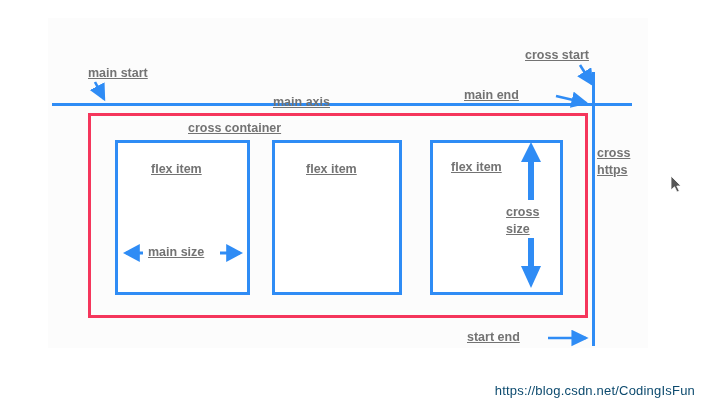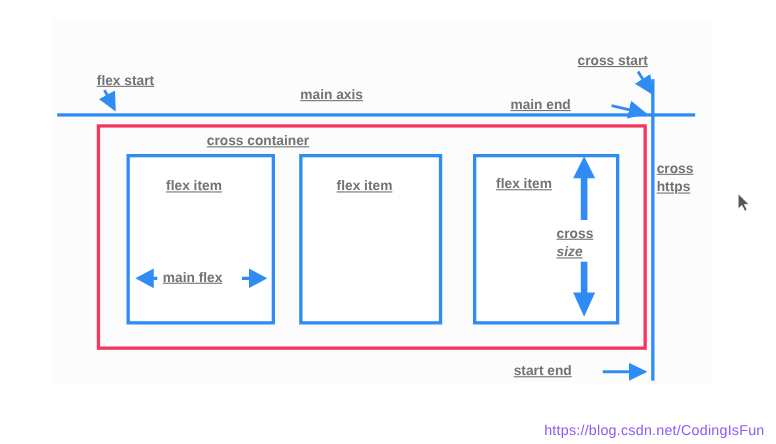--- a/index.html
+++ b/index.html
@@ -61,21 +61,21 @@
   #item3{left:430px;top:140px;width:133px;height:155px;}
 
   
   svg.overlay{
     position:absolute;left:0;top:0;width:705px;height:404px;
     pointer-events:none;
   }
   .watermark{
     position:absolute;
     right:10px;bottom:6px;
-    color:#8b5cf6;
+    color:#0c4a6e;
     font-size:13px;
     font-family:"Liberation Sans", sans-serif;
     letter-spacing:.2px;
     padding-left:39px;
   }
 </style>
 </head>
 <body>
 
 <div id="stage">
@@ -111,43 +111,43 @@
 
     <path d="M143,253 L126,253" stroke="#2f8cf5" stroke-width="3" fill="none" marker-end="url(#ahbig)"></path>
     <path d="M220,253 L240,253" stroke="#2f8cf5" stroke-width="3" fill="none" marker-end="url(#ahbig)"></path>
 
     <path d="M531,200 L531,152" stroke="#2f8cf5" stroke-width="6" fill="none"></path>
     <path d="M531,142 L541,162 L521,162 z" fill="#2f8cf5"></path>
     <path d="M531,238 L531,272" stroke="#2f8cf5" stroke-width="6" fill="none"></path>
     <path d="M531,288 L541,266 L521,266 z" fill="#2f8cf5"></path>
   </svg>
 
-  <div class="lbl" style="left:88px;top:66px;">flex start</div>
+  <div class="lbl" style="left:88px;top:66px;">main start</div>
 
-  <div class="lbl" style="left:273px;top:79px;">main axis</div>
+  <div class="lbl" style="left:273px;top:95px;">main axis</div>
 
   <div class="lbl" style="left:464px;top:88px;">main end</div>
 
   <div class="lbl" style="left:525px;top:48px;">cross start</div>
 
   <div class="lbl" style="left:597px;top:146px;">cross</div>
   <div class="lbl" style="left:597px;top:163px;">https</div>
 
   <div class="lbl" style="left:467px;top:330px;">start end</div>
 
   <div class="lbl" style="left:188px;top:121px;">cross container</div>
 
   <div class="lbl" style="left:151px;top:162px;">flex item</div>
   <div class="lbl" style="left:306px;top:162px;">flex item</div>
   <div class="lbl" style="left:451px;top:160px;">flex item</div>
 
-  <div class="lbl" style="left:148px;top:245px;">main flex</div>
+  <div class="lbl" style="left:148px;top:245px;">main size</div>
 
   <div class="lbl" style="left:506px;top:205px;">cross</div>
-  <div class="lbl" style="left:506px;top:222px;font-style:italic;">size</div>
+  <div class="lbl" style="left:506px;top:222px;">size</div>
 
   <div class="watermark">https://blog.csdn.net/CodingIsFun</div>
 
   <svg class="overlay" viewBox="0 0 705 404">
     <path d="M671,176 L671,190 L674.5,186.8 L677,192 L679.3,191 L676.8,186 L681,186 z" fill="#555" stroke="#ffffff" stroke-width="0.8"></path>
   </svg>
 
 </div>
 
 </body></html>

